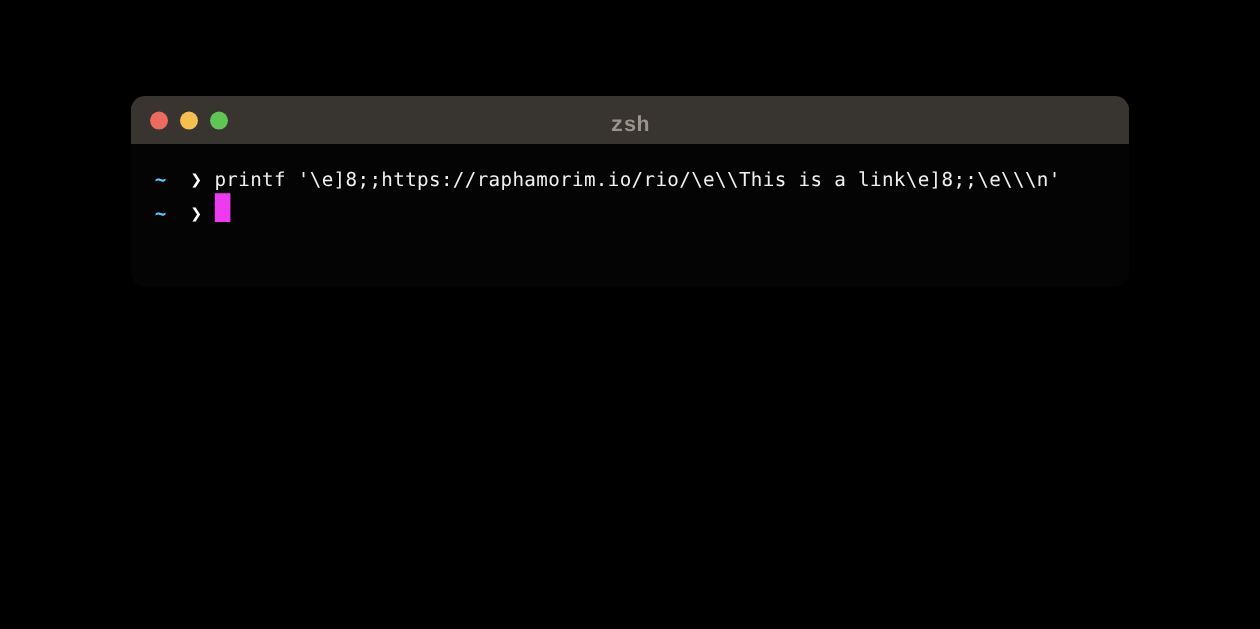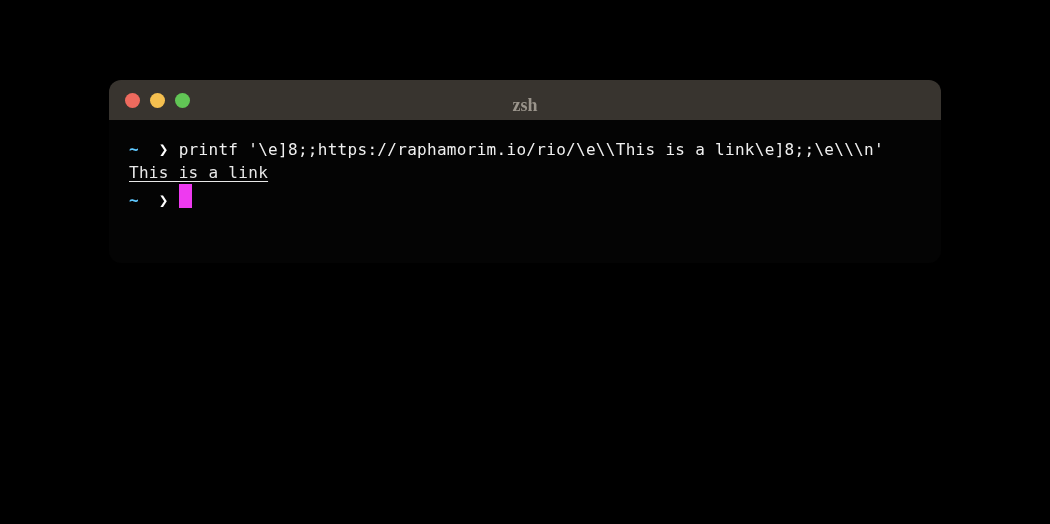--- a/index.html
+++ b/index.html
@@ -45,21 +45,21 @@
     .tl-close { background: #ed6a5e; }
     .tl-min { background: #f4bf4f; }
     .tl-max { background: #61c555; }
     .titlebar-title {
       position: absolute;
       left: 50%;
       transform: translateX(-50%);
       color: #9a948b;
       font-size: 18px;
       font-weight: 600;
-      font-family: Liberation Serif, serif;
+      font-family: Liberation Mono, monospace;
       margin-top: 10px;
     }
     .terminal-body {
       padding: 18px 20px 50px 20px;
       font-size: 16px;
       line-height: 1.45;
       color: #eeeeee;
       font-weight: 500;
       letter-spacing: 0.3px;
     }
@@ -99,16 +99,15 @@
   <div class="titlebar">
     <div class="traffic-lights">
       <div class="traffic-light tl-close"></div>
       <div class="traffic-light tl-min"></div>
       <div class="traffic-light tl-max"></div>
     </div>
     <div class="titlebar-title">zsh</div>
   </div>
   <div class="terminal-body">
     <div class="prompt-line"><span class="tilde">~</span>  <span class="arrow">❯</span> <span class="command">printf '\e]8;;https://raphamorim.io/rio/\e\\This is a link\e]8;;\e\\\n'</span></div>
-    <div class="prompt-line"><span class="output-link">This is a link</span></div>
     <div class="prompt-line"><span class="tilde">~</span>  <span class="arrow">❯</span> <span class="cursor"></span></div>
   </div>
 </div>
 
 </body></html>

